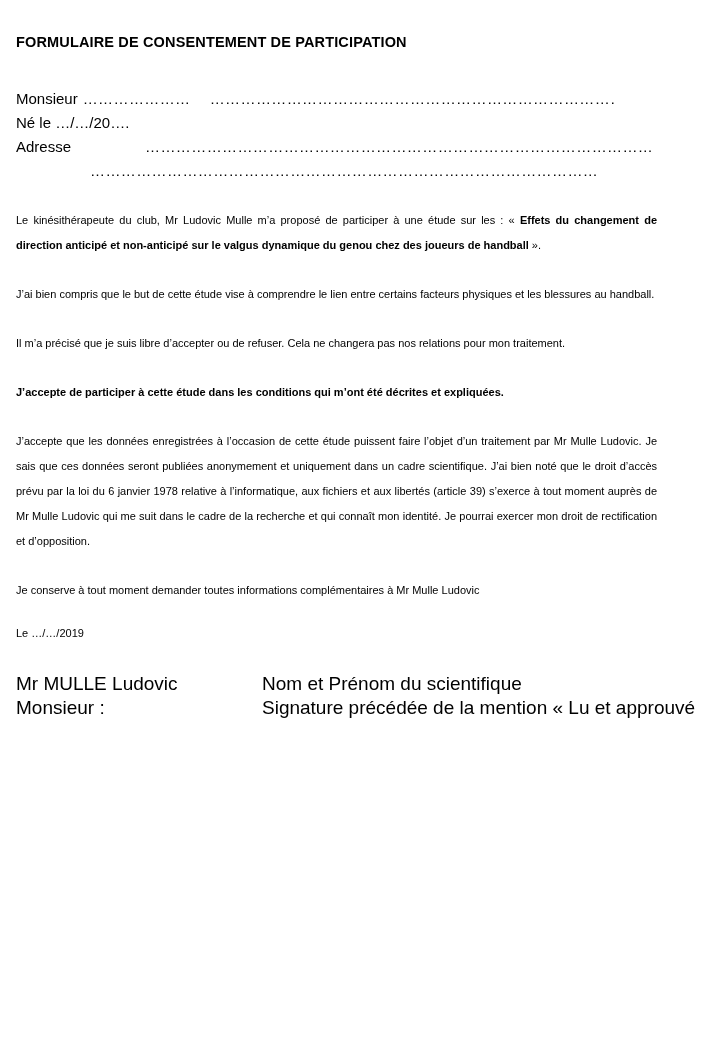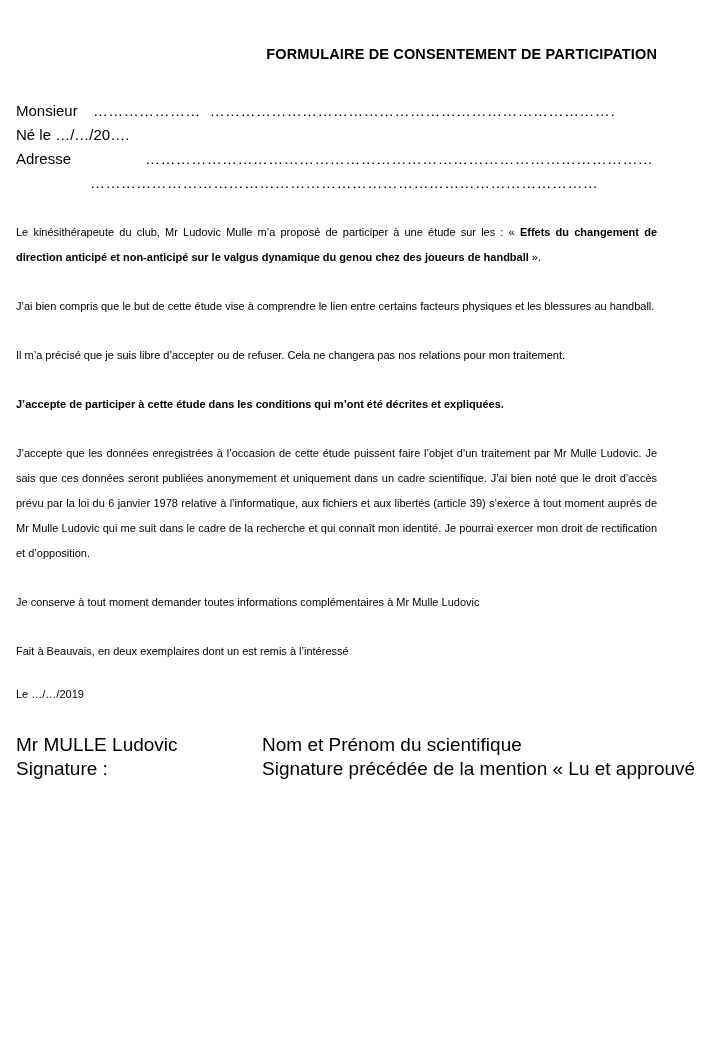--- a/index.html
+++ b/index.html
@@ -24,42 +24,41 @@
   }
   .content {
     position: absolute;
     left: 16px;
     top: 0;
     width: 641px;
   }
 
   
   .doc-title {
-    text-align: right;
+    text-align: left;
     font-weight: bold;
     font-size: 14.5px;
     letter-spacing: 0.15px;
     margin: 0;
-    padding-top: 44px;
+    padding-top: 32px;
     line-height: 20px;
     white-space: nowrap;
   }
 
   
   .identity {
     margin-top: 35px;
   }
   .id-row {
     display: flex;
     align-items: baseline;
     height: 24px;
     font-size: 15px;
     line-height: 24px;
     white-space: nowrap;
-    text-align: right;
   }
   .id-label {
     flex: 0 0 auto;
   }
   .dots {
     font-size: 15px;
     line-height: 24px;
     letter-spacing: 0.4px;
     overflow: hidden;
     white-space: nowrap;
@@ -161,29 +160,28 @@
 
     <p class="para gap-md">Il m’a précisé que je suis libre d’accepter ou de refuser. Cela ne changera pas nos relations pour mon traitement.</p>
 
     <p class="para all-bold gap-md">J’accepte de participer à cette étude dans les conditions qui m’ont été décrites et expliquées.</p>
 
 
     <p class="para gap-md">J’accepte que les données enregistrées à l’occasion de cette étude puissent faire l’objet d’un traitement par Mr Mulle Ludovic. Je sais que ces données seront publiées anonymement et uniquement dans un cadre scientifique. J’ai bien noté que le droit d’accès prévu par la loi du 6 janvier 1978 relative à l’informatique, aux fichiers et aux libertés (article 39) s’exerce à tout moment auprès de Mr Mulle Ludovic qui me suit dans le cadre de la recherche et qui connaît mon identité. Je pourrai exercer mon droit de rectification et d’opposition.</p>
 
     <p class="para gap-md">Je conserve à tout moment demander toutes informations complémentaires à Mr Mulle Ludovic</p>
 
-    <p class="para noljust gap-md">Fait à Beauvais, en deux exemplaires dont un est remis à l’intéressé</p>
 
     <p class="para noljust gap-sm">Le …/…/2019</p>
 
     <div class="sig-block">
       <div class="sig-row">
         <span class="sig-col-left">Mr MULLE Ludovic</span>
         <span class="sig-col-right">Nom et Prénom du scientifique</span>
       </div>
       <div class="sig-row">
-        <span class="sig-col-left">Signature :</span>
+        <span class="sig-col-left">Monsieur :</span>
         <span class="sig-col-right">Signature précédée de la mention « Lu et approuvé</span>
       </div>
     </div>
 
   </div>
 </div>
 
 </body></html>

